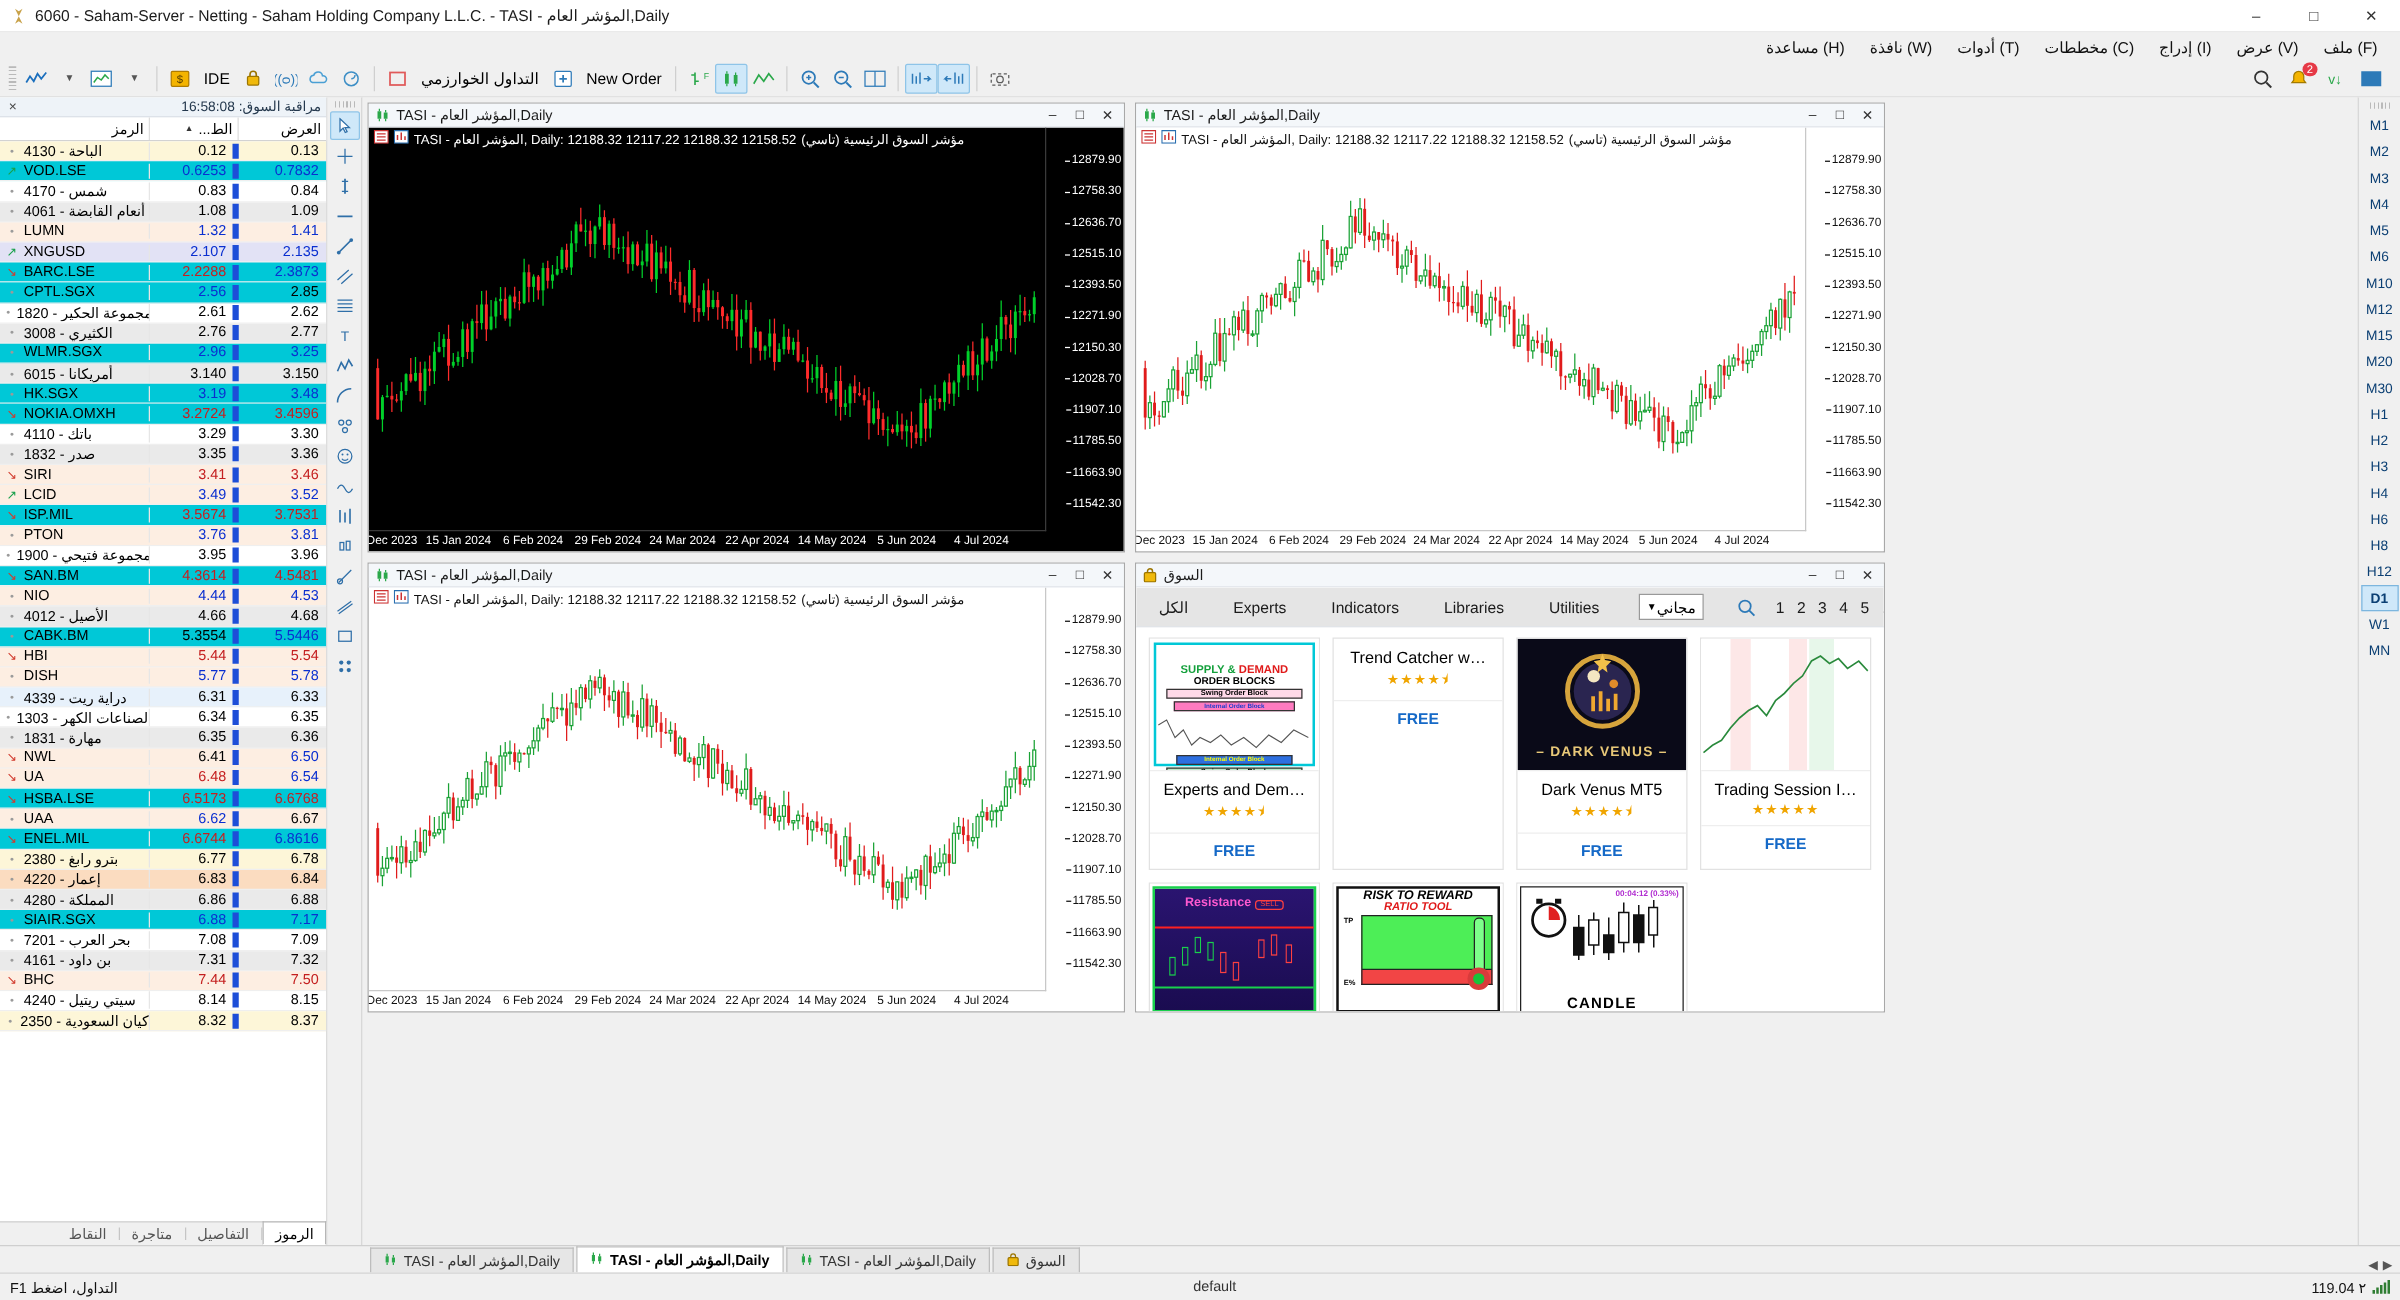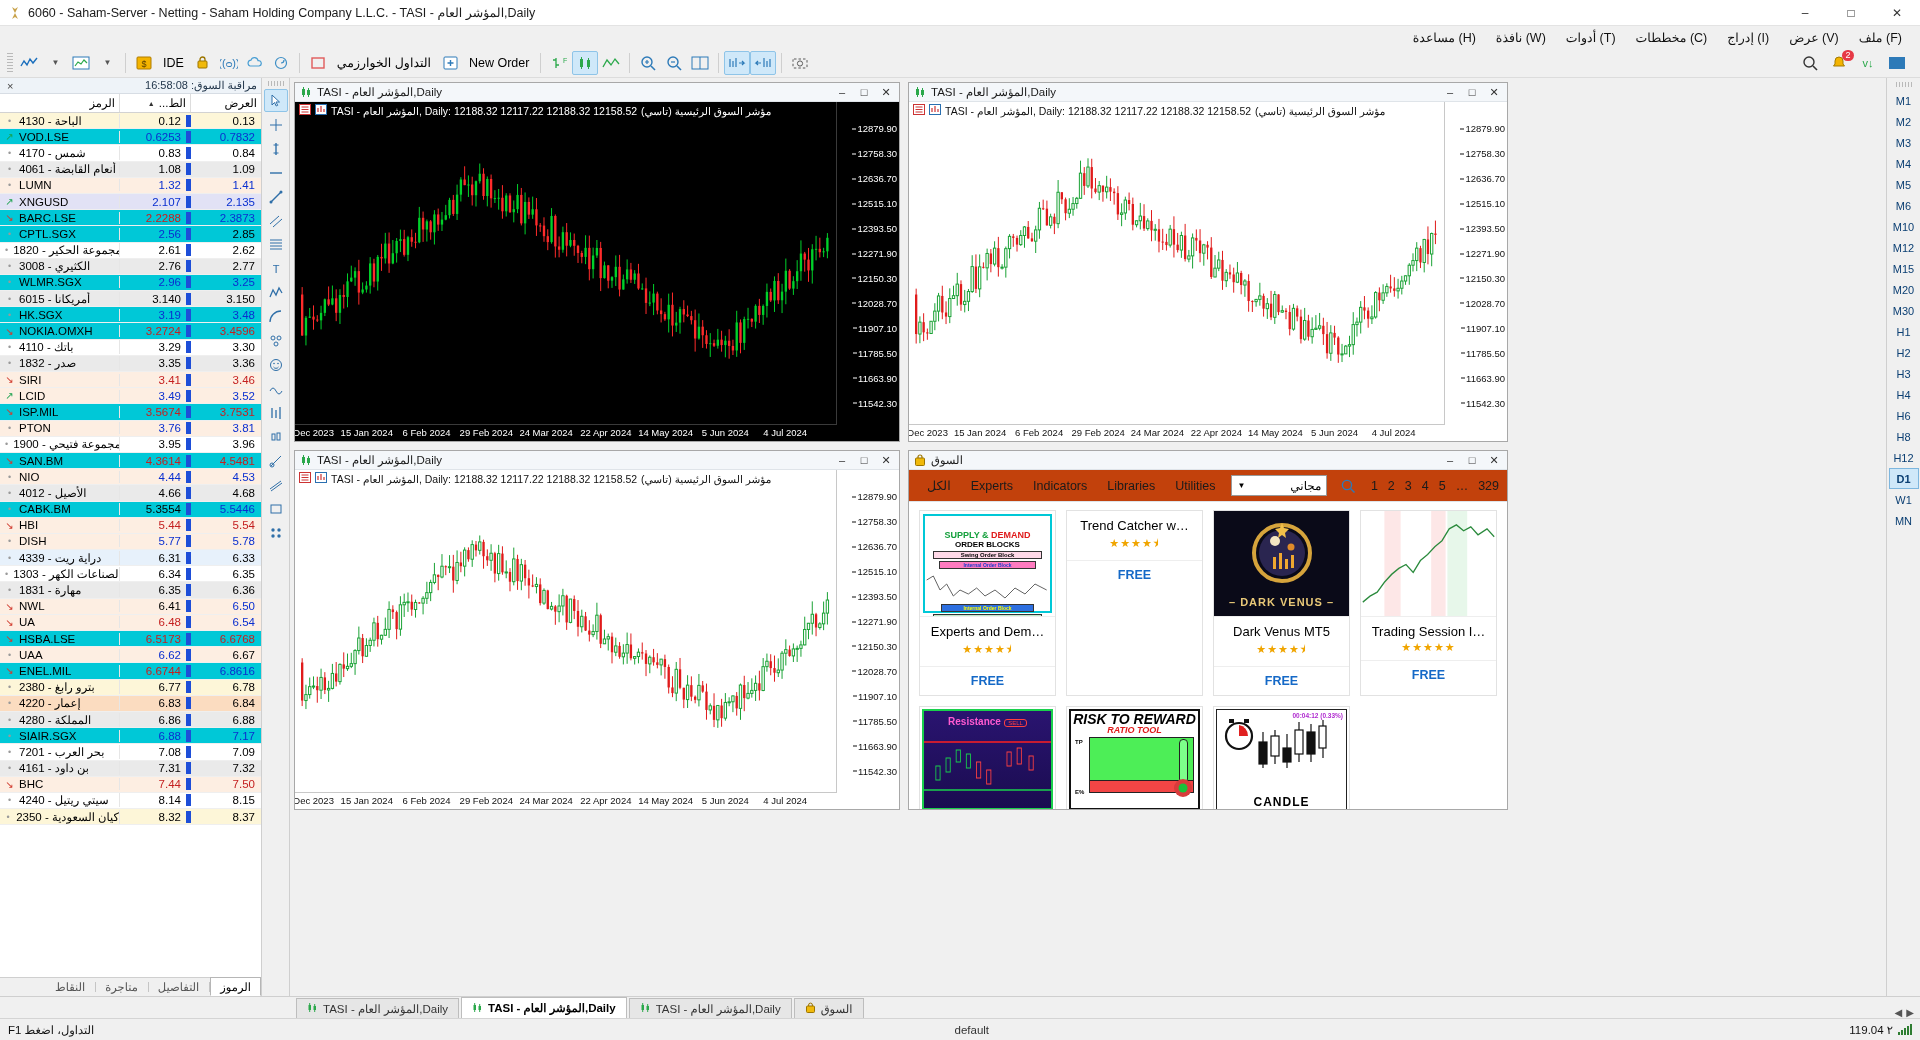--- a/index.html
+++ b/index.html
@@ -95,21 +95,21 @@
   .chart.dark .ytick{color:#fff;}
   .chart.dark .ytick::before{background:#fff;}
   .chart.light .ytick{color:#111;}
   .chart.light .ytick::before{background:#111;}
   .xaxis{position:absolute;left:0;right:62px;bottom:0;height:16px;font-size:9.5px;}
   .xtick{position:absolute;top:2px;white-space:nowrap;transform:translateX(-50%);}
   .chart.dark .xaxis{color:#fff;}
   .chart.light .xaxis{color:#111;}
 
   
-  .mk-toolbar{height:32px;display:flex;align-items:center;gap:0;padding:0 8px;border-bottom:1px solid #dfe4e9;background:#c2410c;}
+  .mk-toolbar{height:32px;display:flex;align-items:center;gap:16px;padding:0 8px;border-bottom:1px solid #dfe4e9;background:#e5e5e5;}
   .mk-tab{font-size:12.5px;padding:3px 10px;color:#1b1b1b;white-space:nowrap;}
   .mk-tab.rtl{direction:rtl;}
   .mk-sel{margin-left:6px;height:21px;border:1px solid #999;background:#fff;display:flex;align-items:center;
      justify-content:space-between;padding:0 5px;width:96px;font-size:12px;direction:rtl;}
   .mk-search{margin-left:10px;width:22px;height:22px;display:flex;align-items:center;justify-content:center;}
   .mk-pages{margin-left:auto;display:flex;align-items:center;gap:10px;font-size:12.5px;color:#1b1b1b;}
   .mk-grid{flex:1;overflow:hidden;padding:8px 10px;display:grid;grid-template-columns:repeat(4,1fr);gap:10px;align-content:start;background:#fff;}
   .card{border:1px solid #e2e2e2;display:flex;flex-direction:column;background:#fff;}
   .card-img{height:106px;border-bottom:1px solid #eee;position:relative;overflow:hidden;background:#fff;}
   .card-ttl{font-size:13px;text-align:center;padding:7px 4px 2px;white-space:nowrap;overflow:hidden;text-overflow:ellipsis;}
@@ -1968,21 +1968,21 @@
                         <rect x="98" y="24" width="5" height="14"></rect>
                         <rect x="110" y="20" width="5" height="16"></rect>
                         <rect x="124" y="28" width="5" height="14"></rect>
                       </g>
         </svg></div>
                 </div>
               </div>
               <div class="card">
                 <div class="card-img">
                   <div style="position:absolute;inset:2px;background:#fff;border:2px solid #111;">
-        <div style="text-align:center;font-size:14px;font-weight:bold;font-style:italic;">RISK TO REWARD</div>
+        <div style="text-align:center;font-size:10px;font-weight:bold;font-style:italic;">RISK TO REWARD</div>
         <div style="text-align:center;font-size:9px;font-weight:bold;font-style:italic;color:#e01b1b;margin-top:-2px;">RATIO TOOL</div>
         <div style="position:relative;margin:2px 4px;">
           <div style="position:absolute;left:0;top:2px;font-size:6px;font-weight:bold;">TP</div>
           <div style="position:absolute;left:0;bottom:-2px;font-size:6px;font-weight:bold;">E%</div>
           <div style="margin-left:14px;height:44px;background:#4dee57;border:1px solid #222;"></div>
           <div style="margin-left:14px;height:12px;background:#f24545;border:1px solid #222;border-top:none;"></div>
           <div style="position:absolute;right:6px;top:2px;width:9px;height:44px;background:#7dff8a;border:1px solid #222;border-radius:4px;"></div>
           <svg style="position:absolute;right:0;bottom:-6px" width="22" height="22" viewBox="0 0 22 22">
                         <circle cx="11" cy="11" r="9" fill="#d83b3b"></circle>
                         <circle cx="11" cy="11" r="4.5" fill="#19c23a"></circle>

